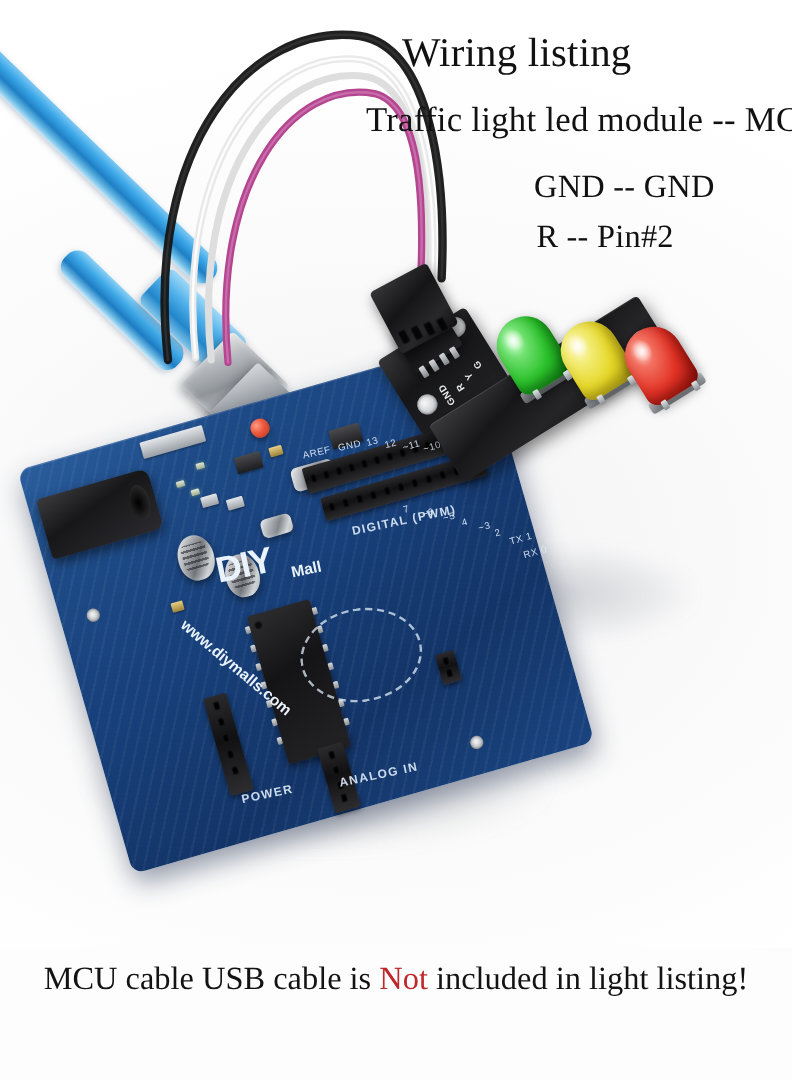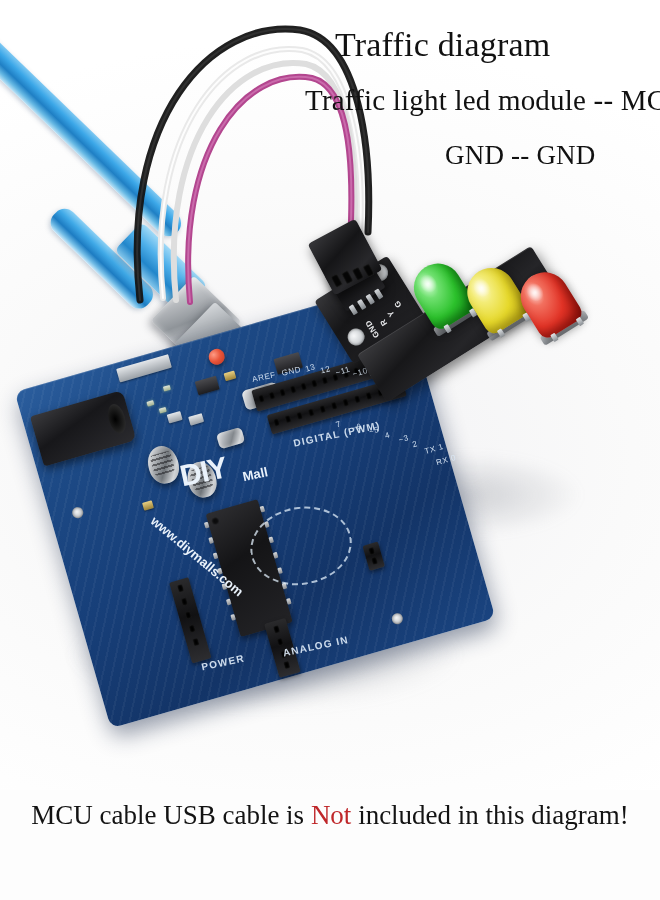--- a/index.html
+++ b/index.html
@@ -428,20 +428,21 @@
     </div>
 
     <div id="dupont">
       <div class="body"></div>
       <span class="slot" style="left:5px;top:40px;"></span>
       <span class="slot" style="left:16px;top:42px;"></span>
       <span class="slot" style="left:27px;top:44px;"></span>
       <span class="slot" style="left:38px;top:46px;"></span>
     </div>
 
-    <div class="txt" id="title">Traffic diagram</div>
+    <div class="txt" id="title">Wiring listing</div>
     <div class="txt" id="subtitle">Traffic light led module -- MCU</div>
     <div class="txt pinline" id="pin0">GND -- GND</div>
+    <div class="txt pinline" id="pin1">R -- Pin#2</div>
   </div>
 
-  <div id="caption"><span>MCU cable USB cable is </span><span class="red" style="color: rgb(191, 39, 42);">Not</span><span> included in this diagram!</span></div>
+  <div id="caption"><span>MCU cable USB cable is </span><span class="red" style="color: rgb(191, 39, 42);">Not</span><span> included in light listing!</span></div>
 
 </div>
 
 </body></html>

